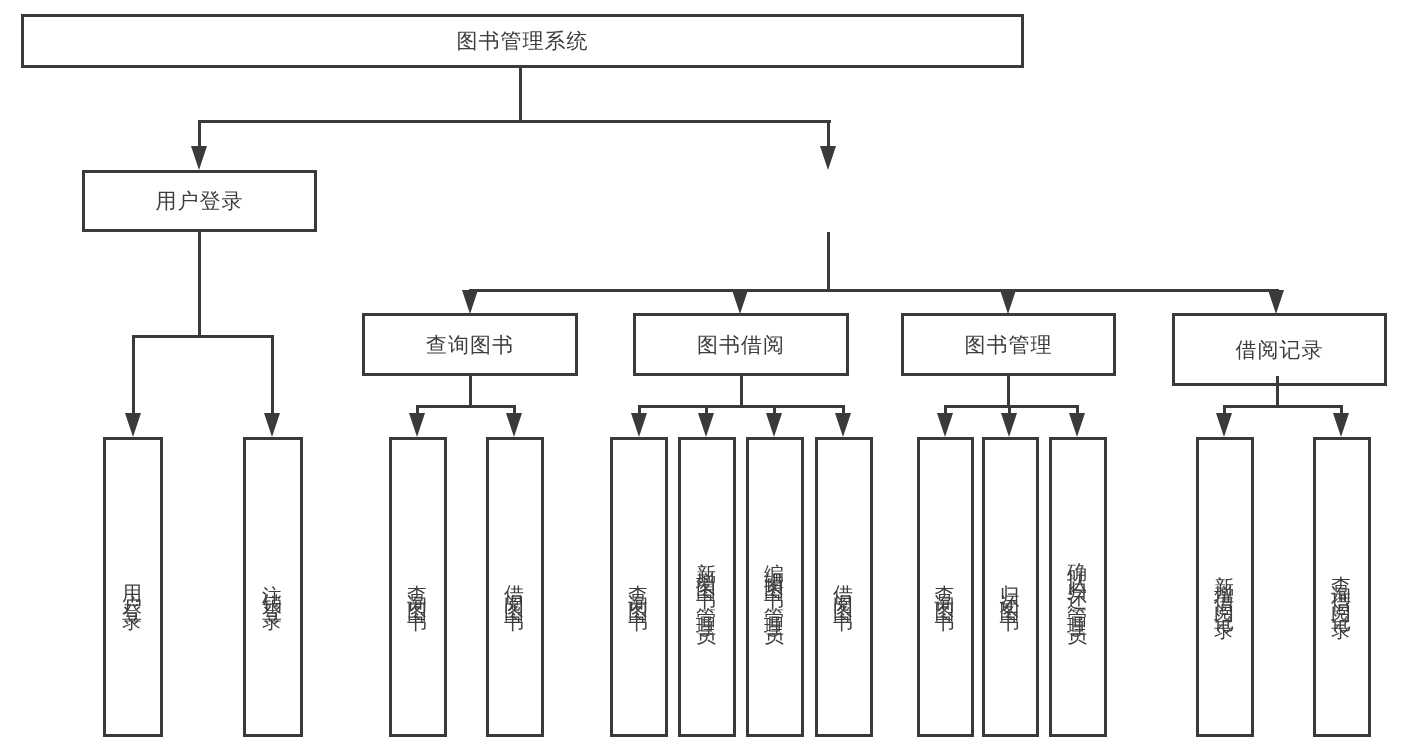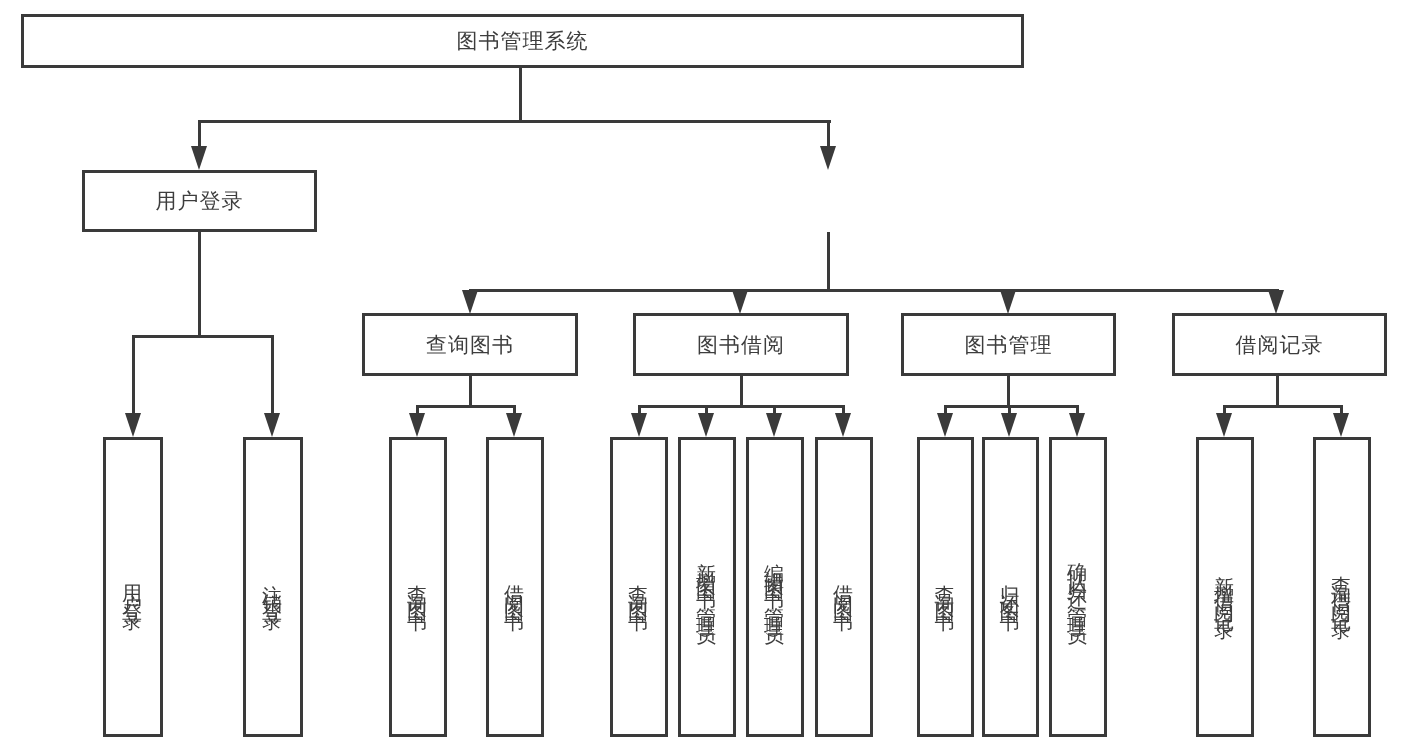--- a/index.html
+++ b/index.html
@@ -89,21 +89,21 @@
 
   <div class="box" style="left:362px;top:313px;width:216px;height:63px;">
     <span class="hlabel">查询图书</span>
   </div>
   <div class="box" style="left:633px;top:313px;width:216px;height:63px;">
     <span class="hlabel">图书借阅</span>
   </div>
   <div class="box" style="left:901px;top:313px;width:215px;height:63px;">
     <span class="hlabel">图书管理</span>
   </div>
-  <div class="box" style="left:1172px;top:313px;width:215px;height:63px;">
+  <div class="box" style="left:1172px;top:313px;width:215px;height:73px;">
     <span class="hlabel">借阅记录</span>
   </div>
 
   <div class="vline" style="left:469px;top:376px;height:29px;"></div>
   <div class="hline" style="left:416px;top:405px;width:100px;"></div>
   <div class="vline" style="left:416px;top:405px;height:10px;"></div>
   <div class="arrowhead" style="left:409px;top:413px;"></div>
   <div class="vline" style="left:513px;top:405px;height:10px;"></div>
   <div class="arrowhead" style="left:506px;top:413px;"></div>
 

